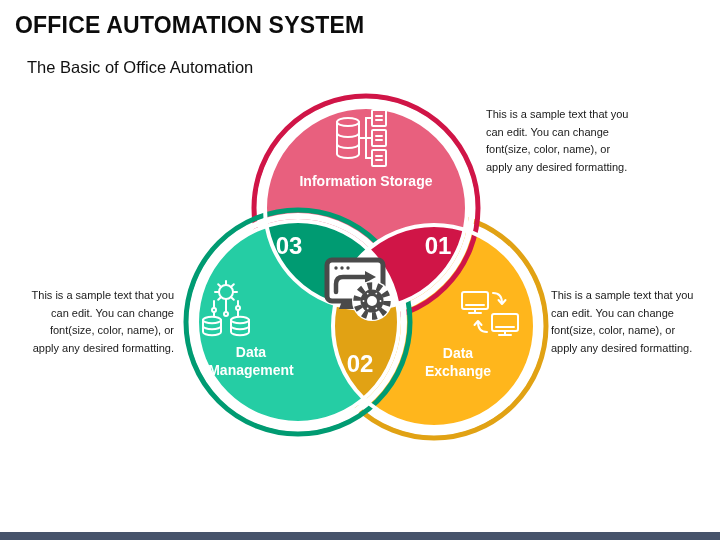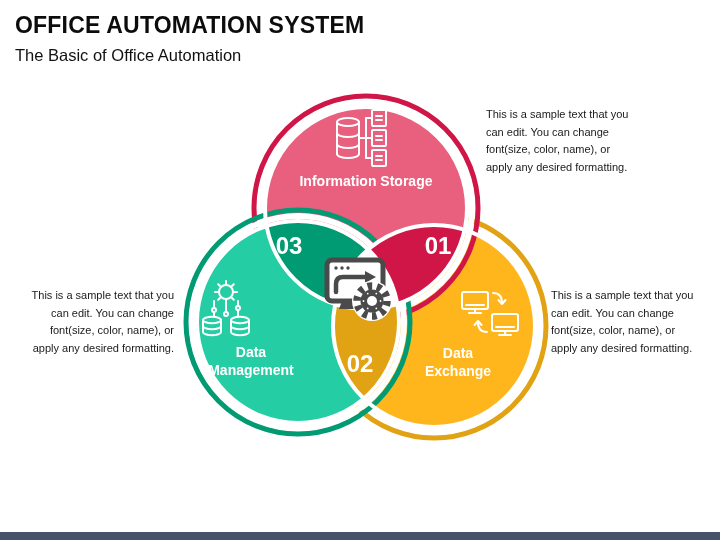--- a/index.html
+++ b/index.html
@@ -5,21 +5,21 @@
   html,body{margin:0;padding:0;background:#ffffff;}
   .slide{
     position:relative;width:720px;height:540px;background:#ffffff;
     font-family:"Liberation Sans",sans-serif;overflow:hidden;padding-left:32px;
   }
   .title{
     position:absolute;left:15px;top:12px;margin:0;
     font-size:23px;font-weight:700;color:#0c0c0c;letter-spacing:0.2px;
   }
   .subtitle{
-    position:absolute;left:15px;top:46px;margin:0;
+    position:absolute;left:15px;top:46px;margin:12px;
     font-size:16.5px;font-weight:400;color:#111111;
   }
   .venn-svg{position:absolute;left:0;top:0;}
   .sample{
     position:absolute;font-size:11px;line-height:17.5px;color:#1a1a1a;
   }
   .sample.tr{left:486px;top:106px;width:148px;text-align:left;}
   .sample.lt{left:28px;top:287px;width:146px;text-align:right;}
   .sample.br{left:551px;top:287px;width:152px;text-align:left;}
   .bottom-bar{

